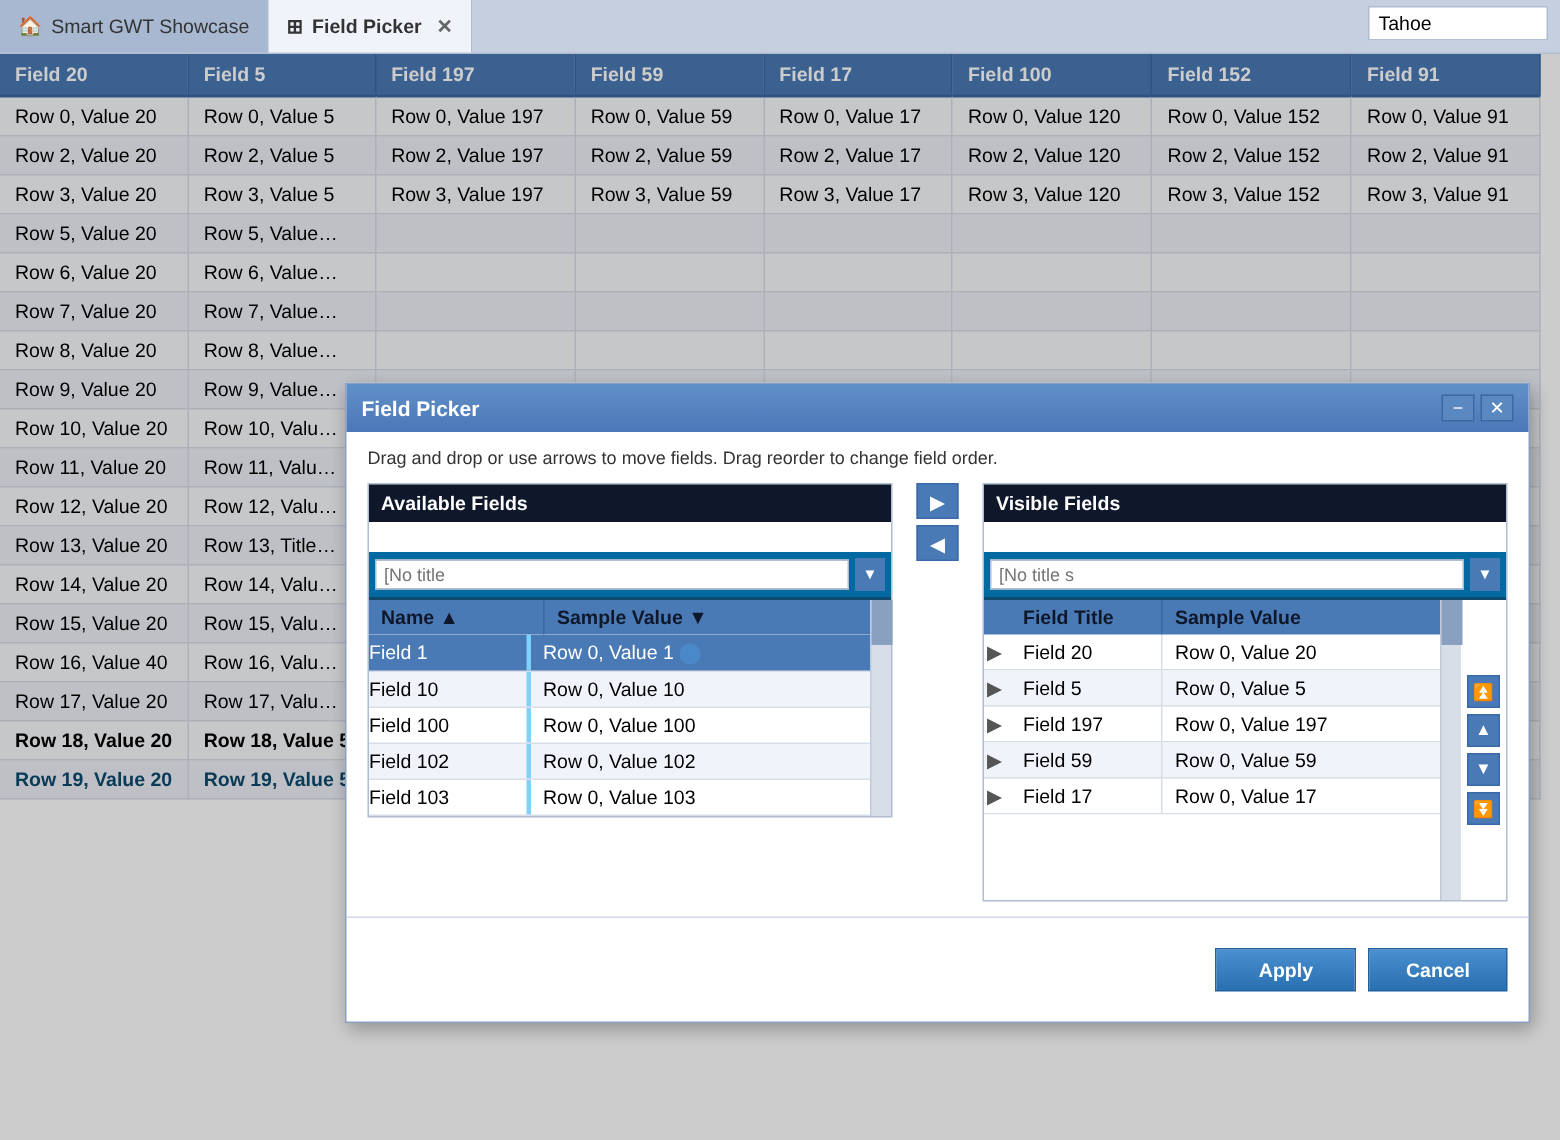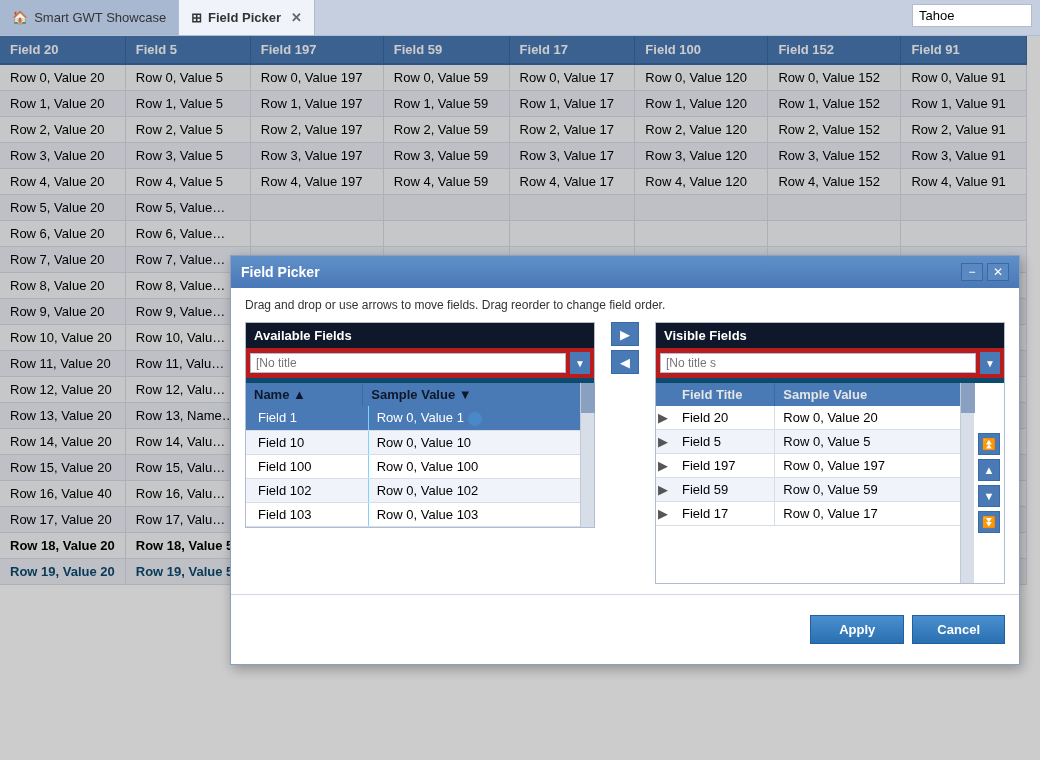--- a/index.html
+++ b/index.html
@@ -78,21 +78,21 @@
     
     .panels-row { display: flex; gap: 10px; align-items: flex-start; }
     .panel { flex: 1; border: 1px solid #b0bcd0; }
     .panel-header {
       background: #0f172a;
       color: #fff;
       padding: 5px 8px;
       font-weight: bold;
       font-size: 13px;
     }
-    .panel-filter { display: flex; align-items: center; padding: 4px; background: #b91c1c; border-bottom: 5px solid #0c4a6e; gap: 4px; }
+    .panel-filter { display: flex; align-items: center; padding: 4px; background: #0369a1; border-bottom: 2px solid #0c4a6e; gap: 4px; margin-top: 20px; }
     .panel-filter input { flex: 1; border: 1px solid #b0bcd0; padding: 2px 5px; font-size: 12px; }
     .panel-filter .filter-dd {
       width: 20px; height: 22px;
       background: #4a7ab5;
       color: #fff;
       border: none;
       cursor: pointer;
       display: flex; align-items: center; justify-content: center;
       font-size: 10px;
     }
@@ -101,26 +101,26 @@
       background: #4a7ab5;
       color: #0f172a;
       font-weight: bold;
     }
     .list-header .col-name { padding: 4px 8px; flex: 1; border-right: 1px solid #3a6aa5; }
     .list-header .col-val { padding: 4px 8px; flex: 2; }
     .list-body { overflow-y: auto; max-height: 200px; position: relative; }
     .list-row { display: flex; border-bottom: 1px solid #d8dee8; }
     .list-row:nth-child(even) { background: #f0f4fa; }
     .list-row.selected { background: #4a7ab5; color: #fff; }
-    .list-row .col-name { padding: 4px 12px; flex: 1; border-right: 1px solid #7dd3fc; }
+    .list-row .col-name { padding: 4px 0; flex: 1; border-right: 3px solid #7dd3fc; }
     .list-row .col-val { padding: 4px 8px; flex: 2; }
 
     
     .visible-panel { flex: 1; border: 1px solid #b0bcd0; }
-    .vis-list-header { display: flex; background: #4a7ab5; color: #e5e5e5; font-weight: bold; }
+    .vis-list-header { display: flex; background: #4a7ab5; color: #0f172a; font-weight: bold; }
     .vis-list-header .col-exp { width: 18px; }
     .vis-list-header .col-ft { padding: 4px 8px; flex: 1; border-right: 1px solid #3a6aa5; }
     .vis-list-header .col-sv { padding: 4px 8px; flex: 2; }
     .vis-list-body { overflow-y: auto; max-height: 200px; }
     .vis-row { display: flex; align-items: center; border-bottom: 1px solid #d8dee8; }
     .vis-row:nth-child(even) { background: #f0f4fa; }
     .vis-row .col-exp { width: 18px; padding: 0 2px; color: #555; cursor: pointer; }
     .vis-row .col-ft { padding: 4px 8px; flex: 1; border-right: 1px solid #d8dee8; }
     .vis-row .col-sv { padding: 4px 8px; flex: 2; }
 
@@ -212,60 +212,40 @@
           <td>Row 0, Value 20</td>
           <td>Row 0, Value 5</td>
           <td>Row 0, Value 197</td>
           <td>Row 0, Value 59</td>
           <td>Row 0, Value 17</td>
           <td>Row 0, Value 120</td>
           <td>Row 0, Value 152</td>
           <td>Row 0, Value 91</td>
         </tr>
         <tr>
-          <td>Row 1, Value 20</td>
-          <td>Row 1, Value 5</td>
-          <td>Row 1, Value 197</td>
-          <td>Row 1, Value 59</td>
-          <td>Row 1, Value 17</td>
-          <td>Row 1, Value 120</td>
-          <td>Row 1, Value 152</td>
-          <td>Row 1, Value 91</td>
-        </tr>
-        <tr>
           <td>Row 2, Value 20</td>
           <td>Row 2, Value 5</td>
           <td>Row 2, Value 197</td>
           <td>Row 2, Value 59</td>
           <td>Row 2, Value 17</td>
           <td>Row 2, Value 120</td>
           <td>Row 2, Value 152</td>
           <td>Row 2, Value 91</td>
         </tr>
         <tr>
           <td>Row 3, Value 20</td>
           <td>Row 3, Value 5</td>
           <td>Row 3, Value 197</td>
           <td>Row 3, Value 59</td>
           <td>Row 3, Value 17</td>
           <td>Row 3, Value 120</td>
           <td>Row 3, Value 152</td>
           <td>Row 3, Value 91</td>
         </tr>
         <tr>
-          <td>Row 4, Value 20</td>
-          <td>Row 4, Value 5</td>
-          <td>Row 4, Value 197</td>
-          <td>Row 4, Value 59</td>
-          <td>Row 4, Value 17</td>
-          <td>Row 4, Value 120</td>
-          <td>Row 4, Value 152</td>
-          <td>Row 4, Value 91</td>
-        </tr>
-        <tr>
           <td>Row 5, Value 20</td>
           <td>Row 5, Value…</td>
           <td></td>
           <td></td>
           <td></td>
           <td></td>
           <td></td>
           <td></td>
         </tr>
         <tr>
@@ -333,21 +313,21 @@
           <td>Row 12, Valu…</td>
           <td></td>
           <td></td>
           <td></td>
           <td></td>
           <td></td>
           <td></td>
         </tr>
         <tr>
           <td>Row 13, Value 20</td>
-          <td>Row 13, Name…</td>
+          <td>Row 13, Title…</td>
           <td></td>
           <td></td>
           <td></td>
           <td></td>
           <td></td>
           <td></td>
         </tr>
         <tr>
           <td>Row 14, Value 20</td>
           <td>Row 14, Valu…</td>

